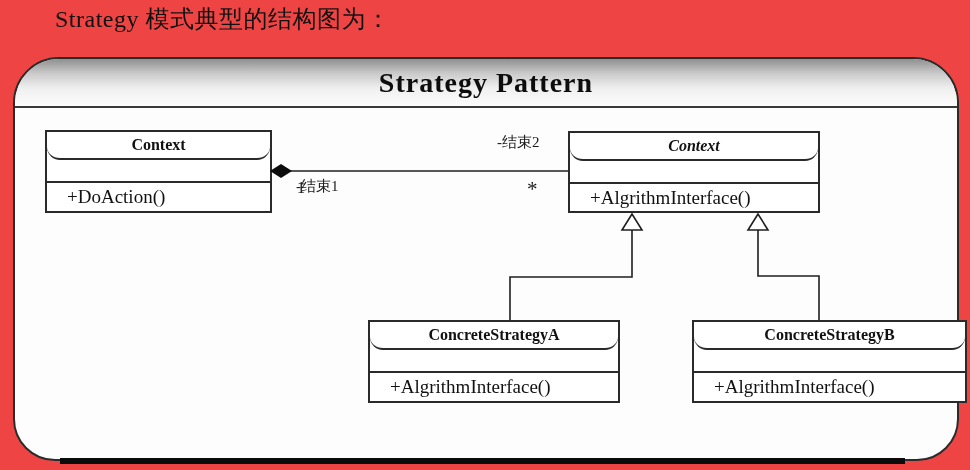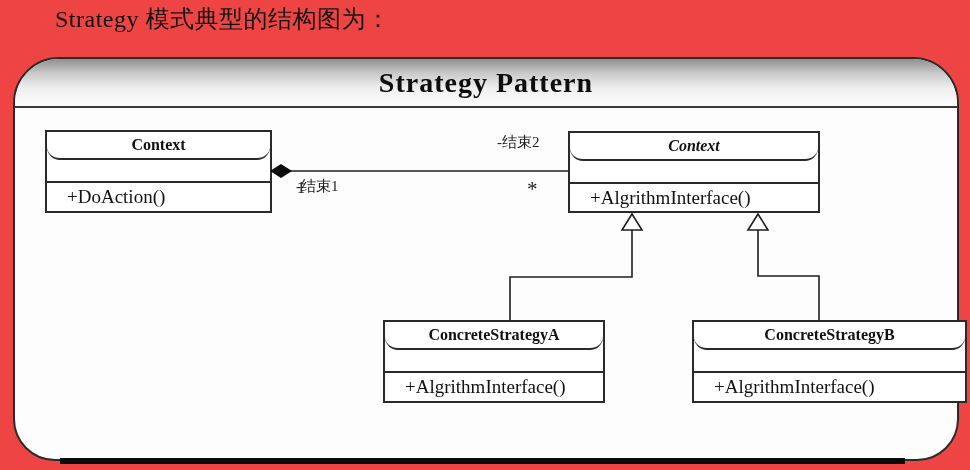--- a/index.html
+++ b/index.html
@@ -17,21 +17,21 @@
 
   .uml-class{position:absolute;background:#ffffff;border:2px solid #2a2a2a;box-sizing:border-box;z-index:2;}
   .uml-name{height:26px;line-height:26px;text-align:center;font-weight:bold;font-size:16px;
             border-bottom:2px solid #2a2a2a;border-radius:13px;}
   .uml-attrs{height:21px;border-bottom:2px solid #2a2a2a;}
   .uml-ops{font-size:19px;line-height:27px;padding-left:20px;white-space:nowrap;}
   .italic{font-style:italic;}
 
   .ctx{left:45px;top:130px;width:227px;height:83px;}
   .strat{left:568px;top:131px;width:252px;height:82px;}
-  .concA{left:383px;top:320px;width:222px;height:83px;}
+  .concA{left:368px;top:320px;width:252px;height:83px;}
   .concB{left:692px;top:320px;width:275px;height:83px;}
 
   .connector-layer{position:absolute;left:0;top:0;width:970px;height:470px;z-index:3;pointer-events:none;}
 
   .edge-label{position:absolute;font-size:15px;z-index:4;color:#1a1a1a;}
   .lbl-end1{left:296px;top:133px;margin-top:44px;}
   .lbl-end2{left:497px;top:133px;text-align:center;}
   .lbl-mult1{left:297px;top:179px;font-size:16px;}
   .lbl-mult2{left:527px;top:177px;font-size:21px;}
 

